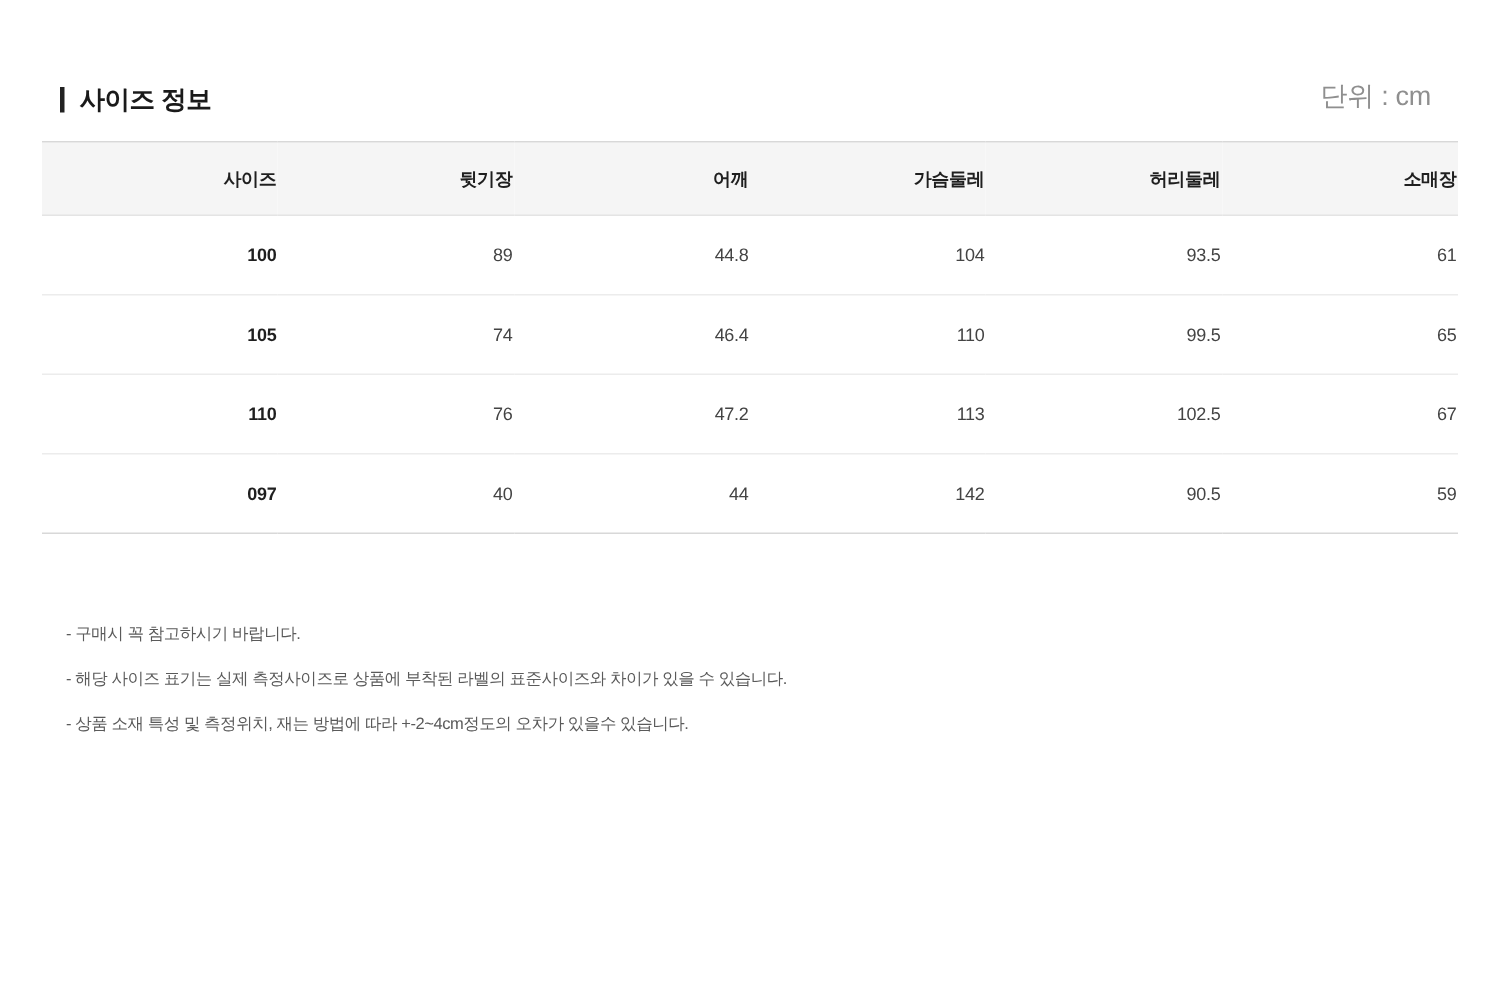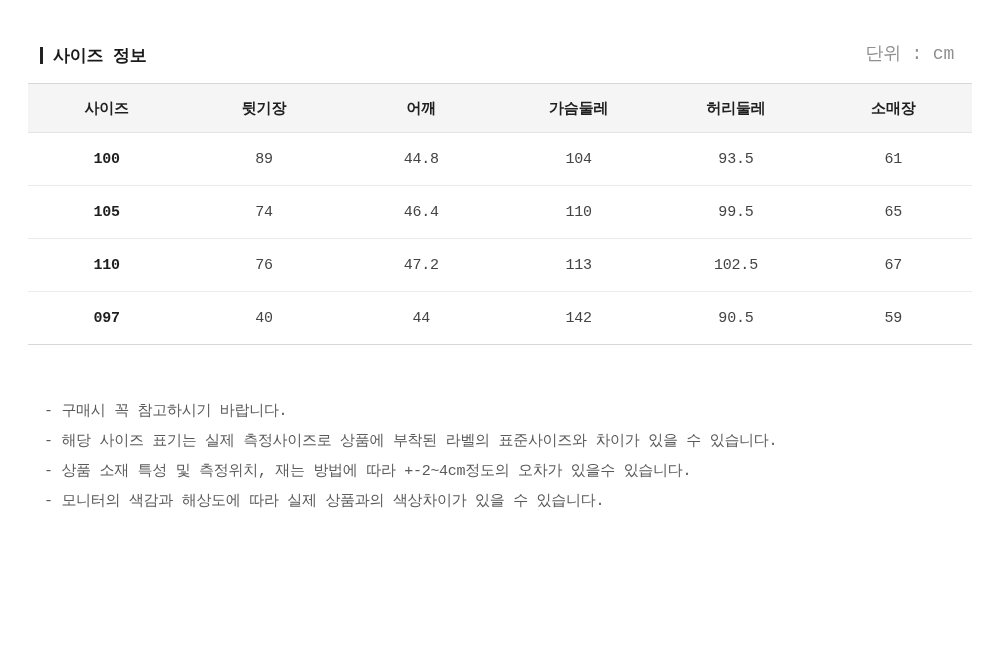--- a/index.html
+++ b/index.html
@@ -12,22 +12,21 @@
     background: #ffffff;
     font-family: "Liberation Sans", sans-serif;
     color: #222222;
     overflow: hidden;
   }
   .page {
     position: relative;
     width: 1000px;
     height: 528px;
     box-sizing: border-box;
-    padding: 1px 28px;
-    font-family: Liberation Mono, monospace;
+    padding: 12px 28px;
   }
   .header-row {
     display: flex;
     align-items: flex-end;
     justify-content: space-between;
     padding-top: 40px;
     padding-left: 12px;
     padding-right: 18px;
     padding-bottom: 16px;
   }
@@ -54,22 +53,22 @@
     letter-spacing: -0.2px;
     padding-bottom: 2px;
   }
   table.size-table {
     width: 100%;
     border-collapse: collapse;
     table-layout: fixed;
   }
   table.size-table th,
   table.size-table td {
-    text-align: center;
-    font-size: 15px;
+    text-align: right;
+    font-size: 12px;
     color: #333333;
     letter-spacing: -0.2px;
   }
   table.size-table thead th {
     background: #f5f5f5;
     font-weight: bold;
     height: 46px;
     color: #1f1f1f;
     border-top: 1px solid #d8d8d8;
     border-bottom: 1px solid #e4e4e4;
@@ -84,21 +83,21 @@
     color: #1f1f1f;
   }
   table.size-table tbody tr:last-child td {
     border-bottom: 1px solid #d8d8d8;
   }
   .notes {
     padding-top: 52px;
     padding-left: 16px;
   }
   .note-line {
-    font-size: 15px;
+    font-size: 11px;
     color: #5a5a5a;
     letter-spacing: -0.3px;
     line-height: 30px;
     white-space: nowrap;
   }
 </style>
 </head>
 <body>
 
 <div class="page">
@@ -155,16 +154,15 @@
         <td>90.5</td>
         <td>59</td>
       </tr>
     </tbody>
   </table>
 
   <div class="notes">
     <div class="note-line">- 구매시 꼭 참고하시기 바랍니다.</div>
     <div class="note-line">- 해당 사이즈 표기는 실제 측정사이즈로 상품에 부착된 라벨의 표준사이즈와 차이가 있을 수 있습니다.</div>
     <div class="note-line">- 상품 소재 특성 및 측정위치, 재는 방법에 따라 +-2~4cm정도의 오차가 있을수 있습니다.</div>
-    <div class="note-line">- 모니터의 색감과 해상도에 따라 실제 상품과의 색상차이가 있을 수 있습니다.</div>
   </div>
 
 </div>
 
 </body></html>

